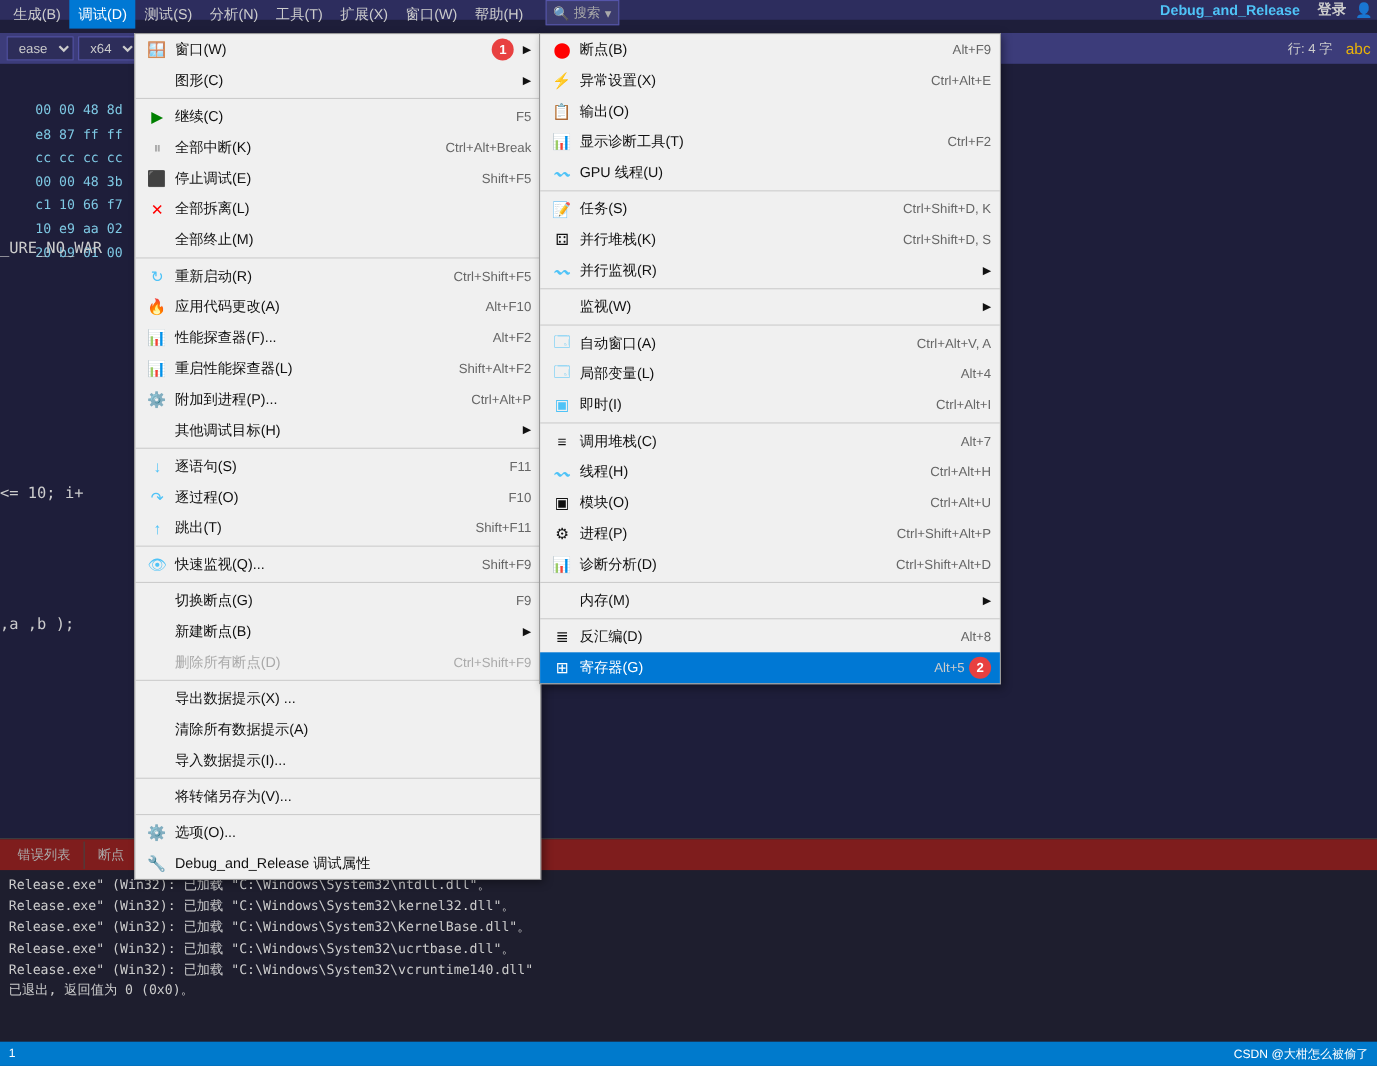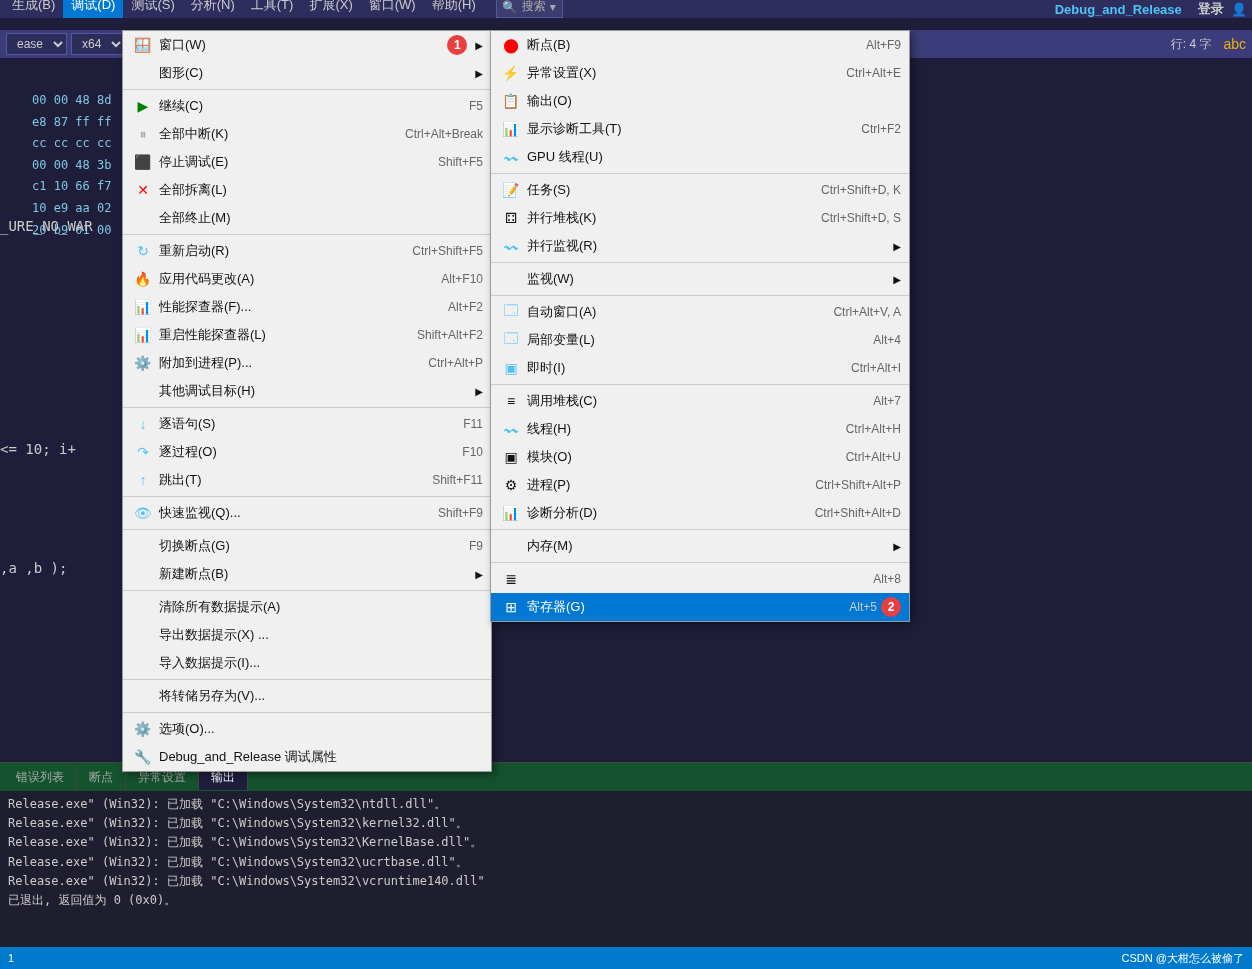--- a/index.html
+++ b/index.html
@@ -20,21 +20,21 @@
       background: #1e1e3a;
     }
 
     
     .menubar {
       position: absolute;
       top: 0; left: 0; right: 0;
       height: 18px;
       background: #2d2d5e;
       display: flex;
-      align-items: flex-end;
+      align-items: flex-start;
       padding: 0 4px;
       color: #ccc;
       font-size: 13px;
       z-index: 10;
     }
     .menubar-item {
       padding: 4px 8px;
       cursor: pointer;
       white-space: nowrap;
     }
@@ -77,21 +77,21 @@
     
     .output-panel {
       position: absolute;
       bottom: 0; left: 0; right: 0;
       height: 200px;
       background: #1e1e2e;
       border-top: 1px solid #444;
     }
     .output-tabs {
       display: flex;
-      background: #14532d;
+      background: #7f1d1d;
       height: 28px;
       align-items: center;
       padding: 0 4px;
     }
     .output-tab {
       padding: 4px 12px;
       color: #aaa;
       font-size: 12px;
       cursor: pointer;
       border-right: 1px solid #444;
@@ -451,30 +451,35 @@
     <span class="menu-item-label">切换断点(G)</span>
     <span class="menu-item-shortcut">F9</span>
   </div>
 
   <div class="menu-item">
     <span class="menu-item-icon"></span>
     <span class="menu-item-label">新建断点(B)</span>
     <span class="menu-item-arrow">▶</span>
   </div>
 
-  <div class="menu-item separator"></div>
+  <div class="menu-item disabled">
+    <span class="menu-item-icon"></span>
+    <span class="menu-item-label" style="color:#aaa;">删除所有断点(D)</span>
+    <span class="menu-item-shortcut" style="color:#aaa;">Ctrl+Shift+F9</span>
+  </div>
+  <div class="menu-item separator"></div>
+
+  <div class="menu-item">
+    <span class="menu-item-icon"></span>
+    <span class="menu-item-label">导出数据提示(X) ...</span>
+  </div>
 
   <div class="menu-item">
     <span class="menu-item-icon"></span>
     <span class="menu-item-label">清除所有数据提示(A)</span>
-  </div>
-
-  <div class="menu-item">
-    <span class="menu-item-icon"></span>
-    <span class="menu-item-label">导出数据提示(X) ...</span>
   </div>
 
   <div class="menu-item">
     <span class="menu-item-icon"></span>
     <span class="menu-item-label">导入数据提示(I)...</span>
   </div>
   <div class="menu-item separator"></div>
 
   <div class="menu-item">
     <span class="menu-item-icon"></span>
@@ -604,20 +609,21 @@
 
   <div class="menu-item">
     <span class="menu-item-icon"></span>
     <span class="menu-item-label">内存(M)</span>
     <span class="menu-item-arrow">▶</span>
   </div>
   <div class="menu-item separator"></div>
 
   <div class="menu-item">
     <span class="menu-item-icon">≣</span>
+    <span class="menu-item-label">反汇编(D)</span>
     <span class="menu-item-shortcut">Alt+8</span>
   </div>
 
   <div class="menu-item highlighted">
     <span class="menu-item-icon">⊞</span>
     <span class="menu-item-label">寄存器(G)</span>
     <span class="menu-item-shortcut">Alt+5</span>
     <span class="badge badge-2">2</span>
   </div>
 </div>

